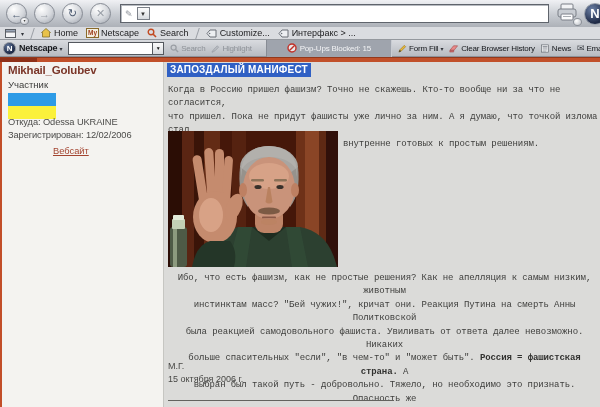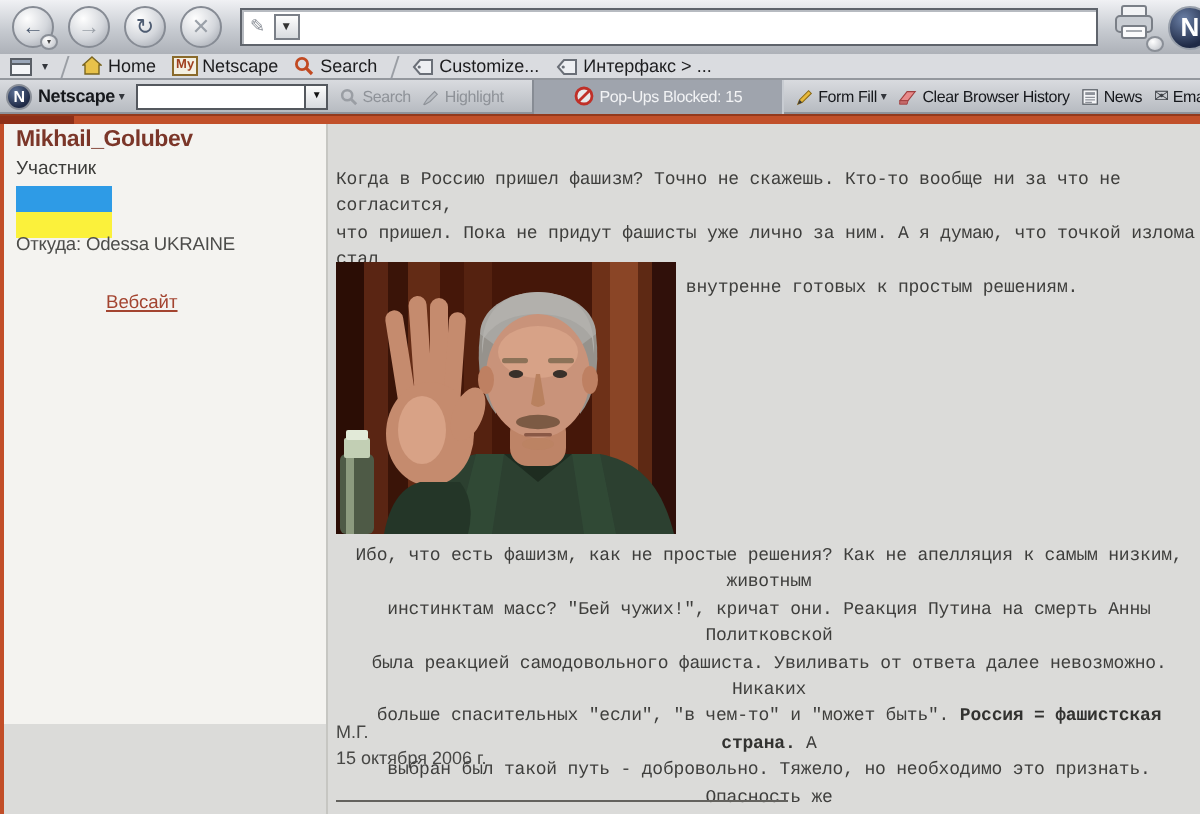--- a/index.html
+++ b/index.html
@@ -67,21 +67,21 @@
     background:#9FA4AD;border-left:1px solid #878C94;border-right:1px solid #C8CCD2;
     color:#F2F3F5;white-space:nowrap;}
   .popuppanel .ic{margin-right:3px;display:flex;}
   .glyph-env{font-size:9px;color:#3A3E44;}
   
   .orange{position:absolute;left:0;top:57px;width:600px;height:5px;background:#C1502A;
     border-top:1px solid #93391C;box-sizing:border-box;}
   .orange .darkseg{position:absolute;left:0;top:0;width:37px;height:100%;background:#8E3018;}
   
   .redline{position:absolute;left:0;top:62px;width:2px;height:345px;background:#C24E28;}
-  .sidebar{position:absolute;left:2px;top:62px;width:161px;height:300px;background:#F4F3F0;}
+  .sidebar{position:absolute;left:2px;top:62px;width:161px;height:345px;background:#F4F3F0;}
   .sidebar>*{position:absolute;left:6px;}
   .author-name{top:2px;font-size:11.5px;font-weight:bold;color:#7B3629;letter-spacing:-0.2px;}
   .author-rank{top:17px;font-size:9.5px;font-weight:normal;color:#3C3C3A;}
   .flag{top:31px;width:48px;height:26px;}
   .flag .b{height:13px;background:#2E9BE6;}
   .flag .y{height:13px;background:#FBF13B;}
   .meta1{top:55px;font-size:9.3px;color:#4C4C4A;letter-spacing:-0.1px;}
   .meta2{top:68px;font-size:9.3px;color:#4C4C4A;letter-spacing:-0.1px;}
   .weblink{top:84px;font-size:9.3px;color:#A34430;text-decoration:underline;cursor:pointer;margin-left:45px;}
   .content{position:absolute;left:163px;top:62px;width:437px;height:345px;background:#DBDBD9;
@@ -257,24 +257,26 @@
 <div class="redline"></div>
 
 <div class="sidebar">
   <div class="author-name">Mikhail_Golubev</div>
   <div class="author-rank">Участник</div>
   <div class="flag">
     <div class="b"></div>
     <div class="y"></div>
   </div>
   <div class="meta1">Откуда: Odessa UKRAINE</div>
+  <div class="meta2">Зарегистрирован: 12/02/2006</div>
   <div class="weblink">Вебсайт</div>
 </div>
 
 <div class="content">
+  <div class="post-title">ЗАПОЗДАЛЫЙ МАНИФЕСТ</div>
   <div class="ptext p1">Когда в Россию пришел фашизм? Точно не скажешь. Кто-то вообще ни за что не согласится,
 что пришел. Пока не придут фашисты уже лично за ним. А я думаю, что точкой излома стал
 массовый приход во власть людей, внутренне готовых к простым решениям.</div>
 
   <svg class="photo" viewBox="0 0 170 136" preserveAspectRatio="none">
 
     <rect width="170" height="136" fill="#451709"></rect>
     <rect x="0" width="14" height="136" fill="#2B0D05"></rect>
     <rect x="14" width="12" height="136" fill="#5A2513"></rect>
     <rect x="26" width="10" height="136" fill="#3A1408"></rect>

